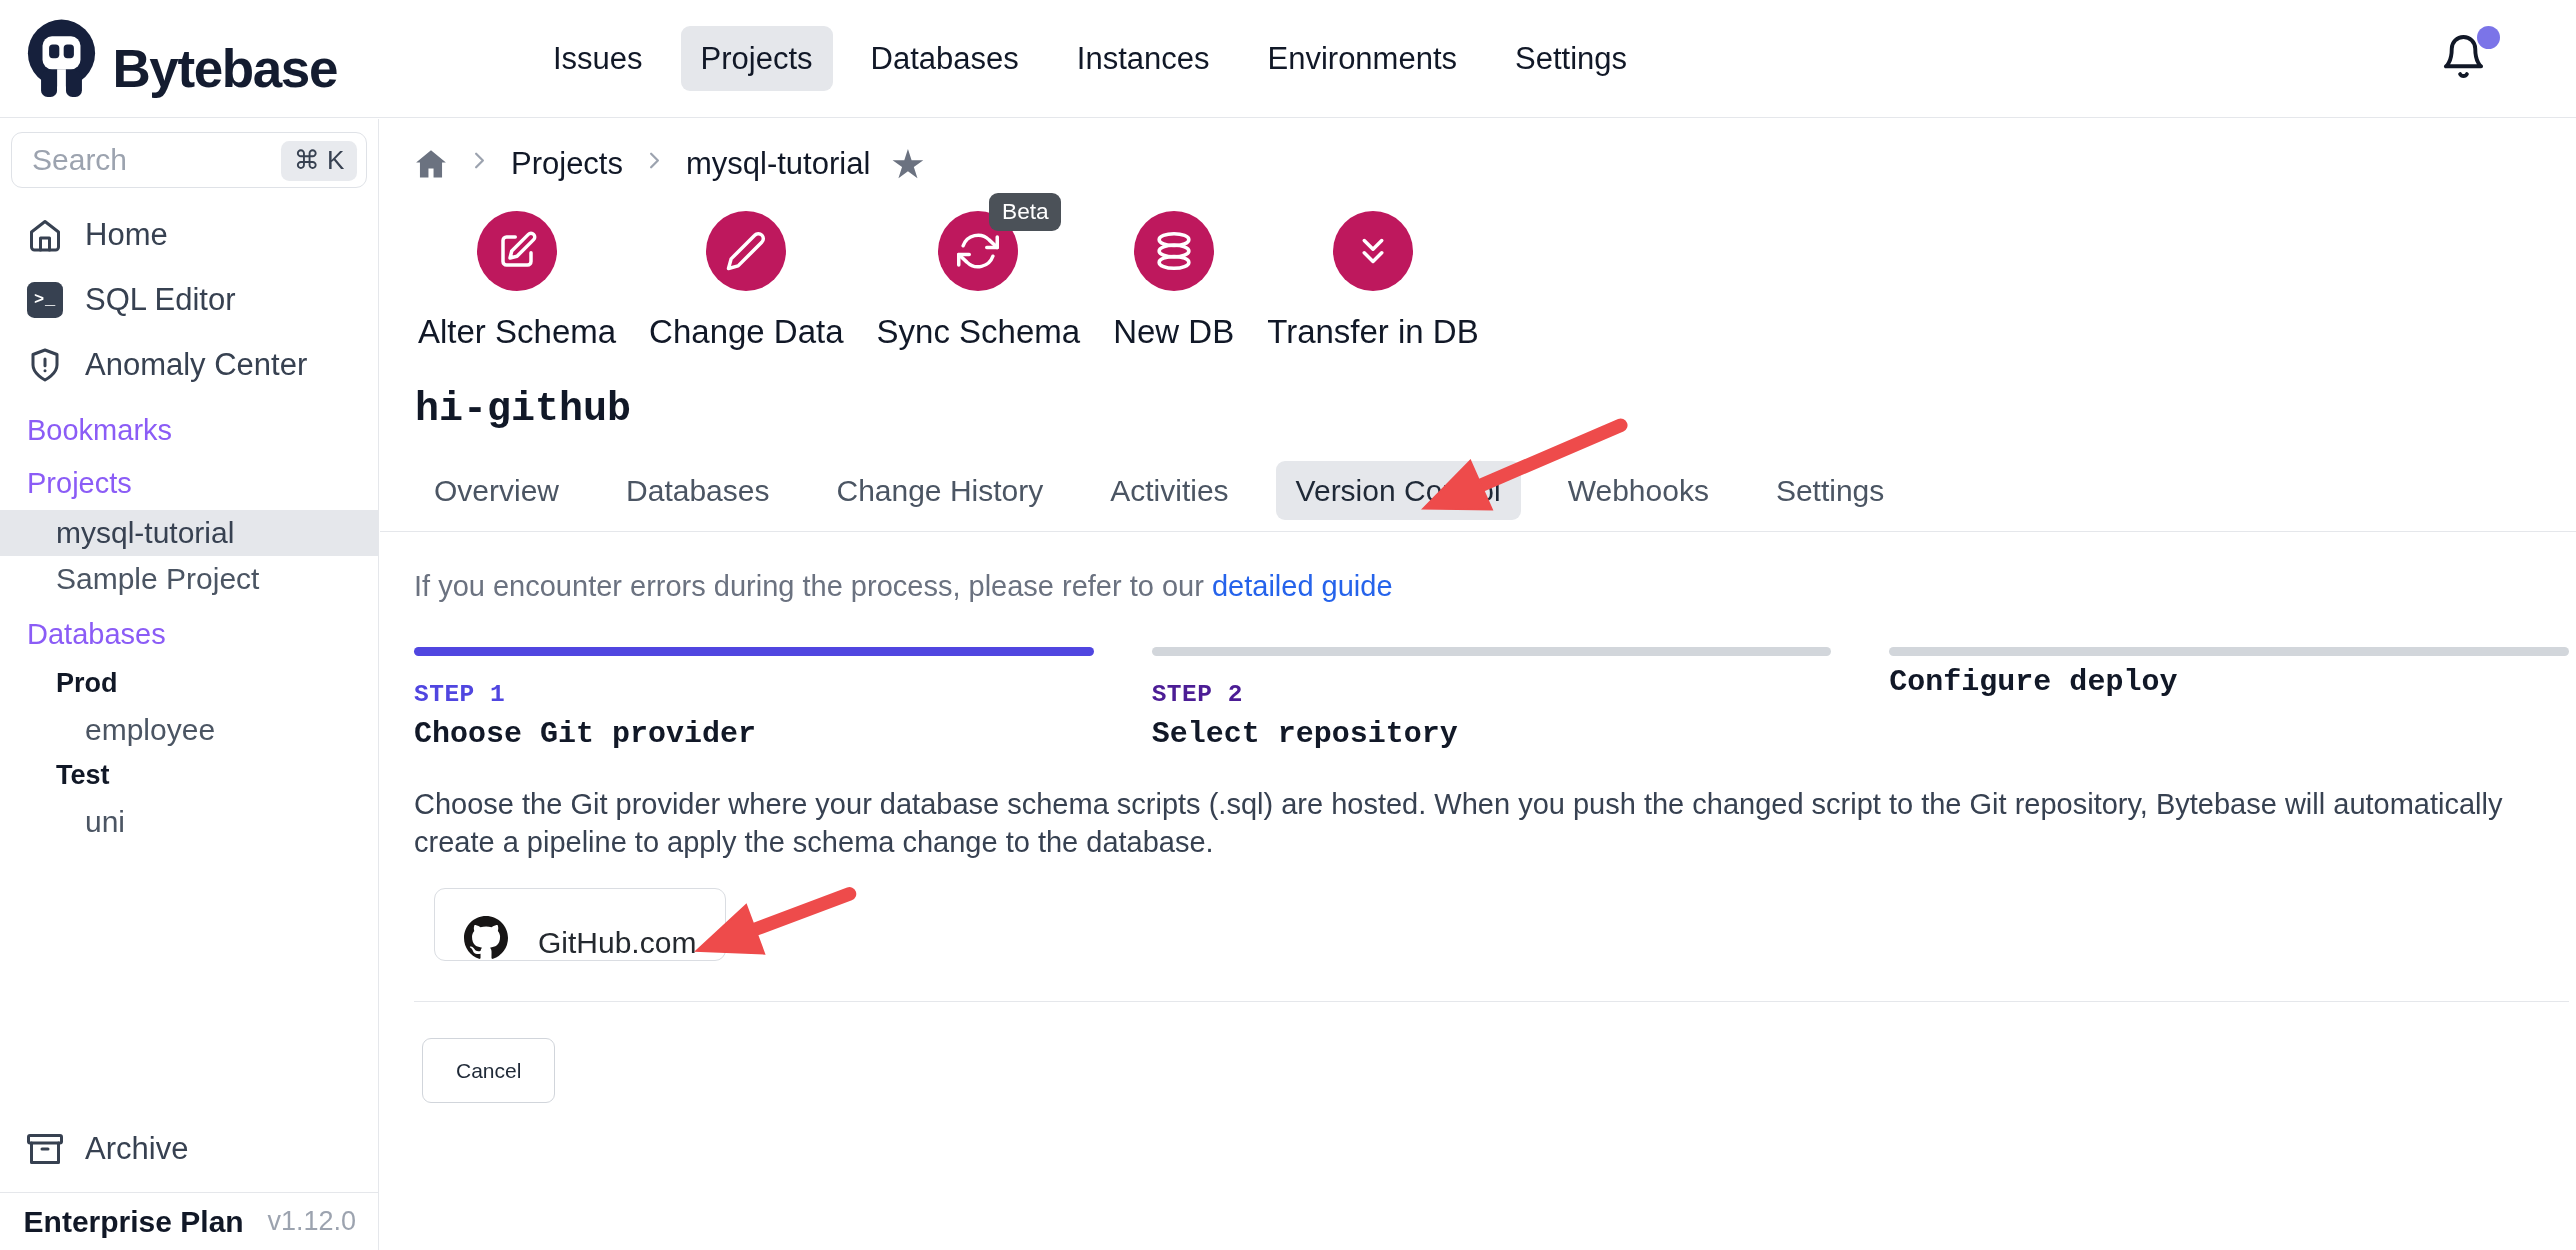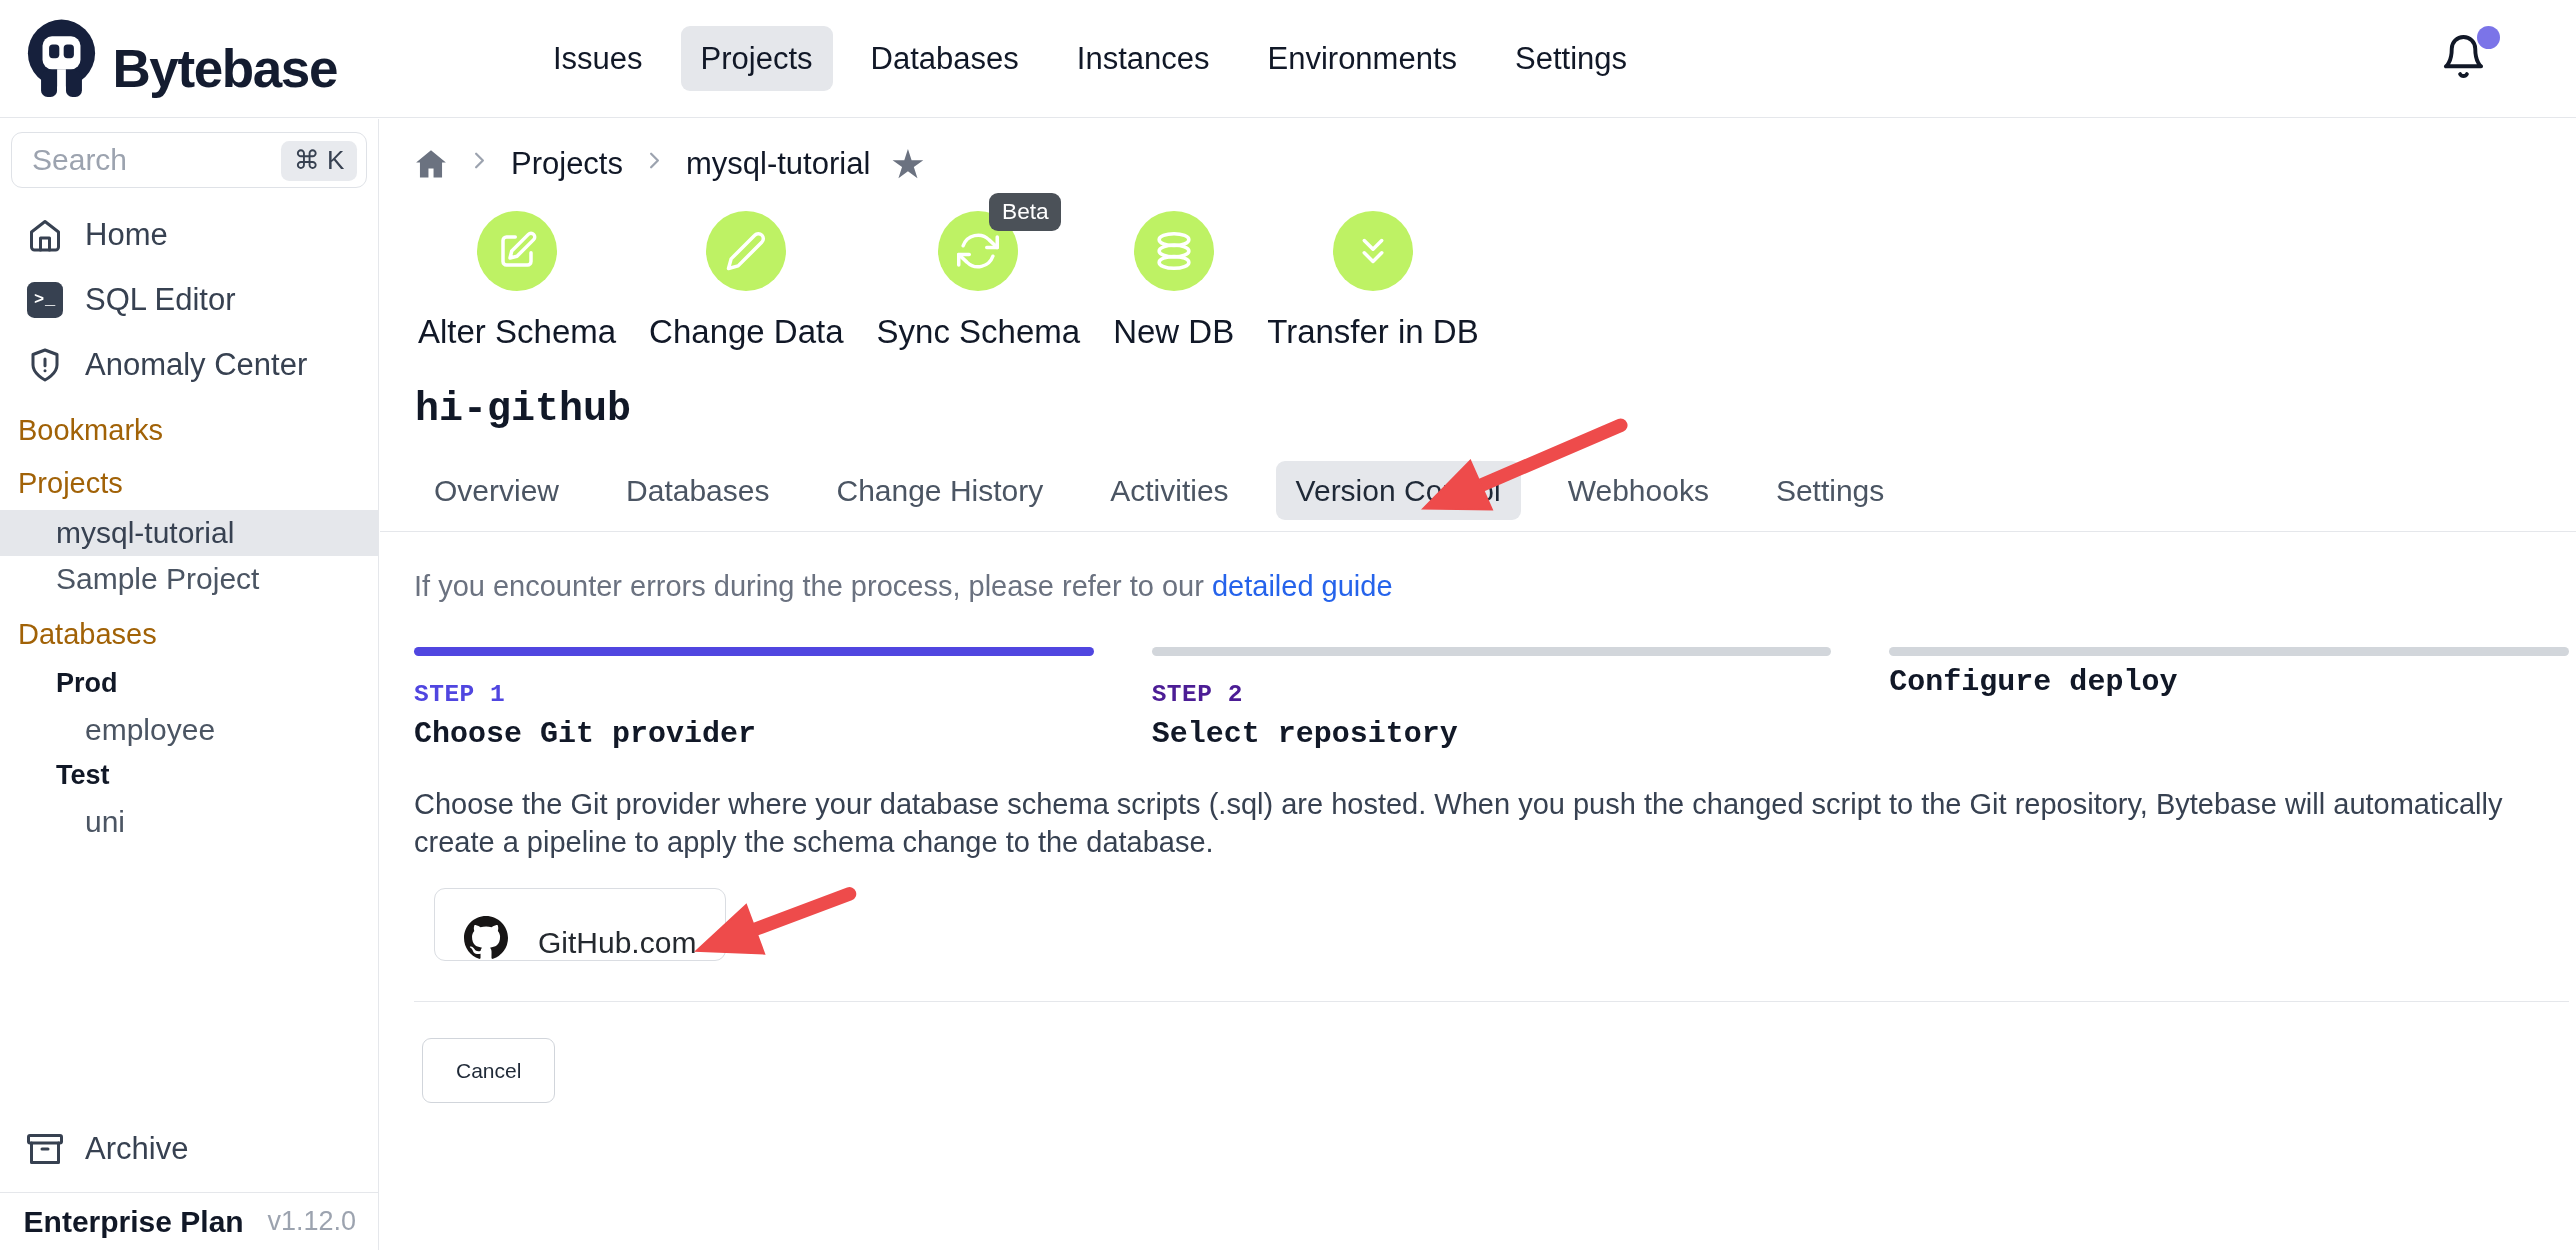--- a/index.html
+++ b/index.html
@@ -19,41 +19,41 @@
   
   .sidebar { position:absolute; left:0; top:119px; width:379px; bottom:0; border-right:0.9px solid #e5e7eb; background:#fff; }
   .search-box { position:relative; margin:12.7px 11px 0 11px; height:56px; border:1.8px solid #dfe2e7; border-radius:11px; background:#fff; display:flex; align-items:center; }
   .search-box input { border:none; outline:none; font-size:30px; color:#374151; margin-left:20px; width:218px; font-family:inherit; background:transparent; }
   .search-box input::placeholder { color:#9ca3af; }
   .kbd { position:absolute; right:9px; top:8.2px; background:#e8eaee; border-radius:8.2px; padding:4.5px 12.7px; font-size:26px; color:#374151; }
   .side-list { margin-top:14.5px; }
   .side-row { display:flex; align-items:center; height:65px; padding-left:27px; gap:22px; font-size:31px; color:#374151; cursor:pointer; }
   .side-row svg { width:36px; height:36px; stroke:#374151; flex:none; }
   .term-ico { width:36px; height:36px; border-radius:7.3px; background:#374151; color:#fff; display:flex; align-items:center; justify-content:center; font-family:"Liberation Mono", monospace; font-size:17px; font-weight:700; letter-spacing:0.9px; flex:none; }
-  .side-header { height:53px; display:flex; align-items:center; padding-left:18px; font-size:29px; color:#a16207; }
+  .side-header { height:53px; display:flex; align-items:center; padding-left:27px; font-size:29px; color:#8b5cf6; }
   .tree-item { height:46px; display:flex; align-items:center; padding-left:56px; font-size:30px; color:#4b5563; cursor:pointer; }
   .tree-item.selected { background:#e5e7eb; color:#374151; }
   .tree-item.env { font-weight:700; color:#111827; font-size:27px; }
   .tree-item.db { padding-left:85px; }
   .archive-row { position:absolute; left:0; right:0; bottom:69px; }
   .side-footer { position:absolute; left:0; right:0; bottom:0; height:58px; border-top:0.9px solid #e5e7eb; display:flex; align-items:center; justify-content:space-between; padding:0 22px 0 23.6px; background:#fff; }
   .plan { font-size:30px; font-weight:700; color:#111827; }
   .version { font-size:27px; color:#9ca3af; }
 
   
   .main { position:absolute; left:380px; top:119px; right:0; bottom:0; background:#fff; }
   .breadcrumb { margin:25px 0 0 34px; display:flex; align-items:center; gap:18px; font-size:31px; color:#111827; }
   .crumb { cursor:pointer; }
   .crumb-home svg { width:34px; height:34px; fill:#6b7280; display:block; cursor:pointer; }
   .crumb-sep svg { width:27px; height:27px; stroke:#9ca3af; }
   .star { font-size:40px; color:#6b7280; line-height:1; cursor:pointer; margin-left:1.8px; }
 
   .actions { margin:27px 0 0 38px; display:flex; gap:33px; }
   .action { display:flex; flex-direction:column; align-items:center; gap:22px; cursor:pointer; }
-  .circle { position:relative; width:80px; height:80px; border-radius:50%; background:#bef264; display:flex; align-items:center; justify-content:center; }
+  .circle { position:relative; width:80px; height:80px; border-radius:50%; background:#be185d; display:flex; align-items:center; justify-content:center; }
   .circle svg { width:42px; height:42px; stroke:#fff; }
   .action-label { font-size:33px; color:#111827; white-space:nowrap; }
   .beta-badge { position:absolute; top:-18px; left:51px; background:#4b5158; color:#fff; font-size:22.7px; padding:5.4px 12.7px; border-radius:9px; }
 
   .proj-title { margin:36px 0 0 35px; font-family:"Liberation Mono", monospace; font-weight:700; font-size:40px; color:#111827; }
 
   .tabs-row { margin-top:29px; border-bottom:0.9px solid #e5e7eb; padding:0 0 11px 34px; display:flex; gap:27px; align-items:center; }
   .tab { font-size:30px; color:#4b5563; padding:12.7px 20px; border-radius:9px; cursor:pointer; white-space:nowrap; }
   .tab.active { background:#e5e7eb; color:#1f2937; }
 

